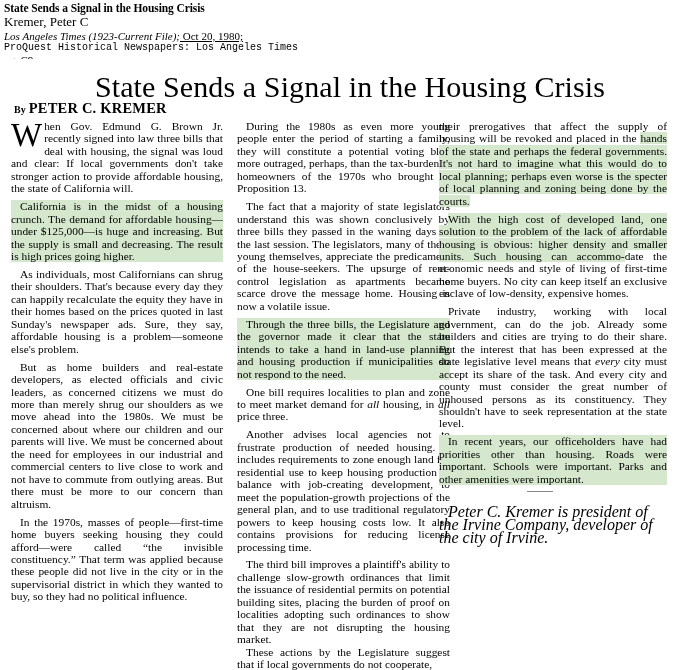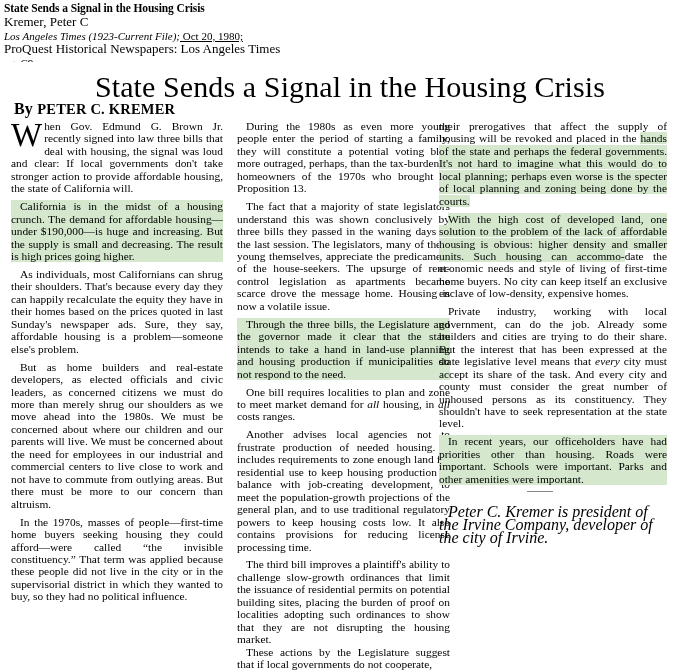--- a/index.html
+++ b/index.html
@@ -35,21 +35,22 @@
   }
   .pq-source {
     font-size: 11px;
     font-style: italic;
   }
   .pq-source .pq-source-tail {
     font-style: normal;
     text-decoration: underline;
   }
   .pq-db {
-    font-size: 13px;
+    font-size: 10px;
+    font-family: Liberation Mono, monospace;
   }
   .pq-page {
     font-size: 11px;
     height: 5px;
     overflow: hidden;
     line-height: 1.1;
   }
 
   
   .headline {
@@ -68,21 +69,21 @@
   
   .byline {
     position: absolute;
     left: 14px;
     top: 100px;
     font-size: 14.5px;
     font-weight: bold;
     letter-spacing: 0.2px;
   }
   .byline .by-small {
-    font-size: 16px;
+    font-size: 10px;
   }
 
   
   .columns {
     position: absolute;
     left: 0;
     top: 120px;
     width: 700px;
     height: 550px;
   }
@@ -165,31 +166,31 @@
 <h1 class="headline">State Sends a Signal in the Housing Crisis</h1>
 
 <div class="byline">
   <span class="by-small">By </span><span>PETER C. KREMER</span>
 </div>
 
 <div class="columns">
 
   <div class="col col-1">
     <p class="noindent"><span class="dropcap">W</span><span>hen Gov. Edmund G. Brown Jr. recently signed into law three bills that deal with housing, the signal was loud and clear: If local governments don't take stronger action to provide affordable housing, the state of California will.</span></p>
-    <p class="gap hl-block"><span>California is in the midst of a housing crunch. The demand for affordable housing—under $190,000—is huge and increasing. But the supply is small and decreasing. The result is high prices going higher.</span></p>
+    <p class="gap hl-block"><span>California is in the midst of a housing crunch. The demand for affordable housing—under $125,000—is huge and increasing. But the supply is small and decreasing. The result is high prices going higher.</span></p>
     <p class="gap"><span>As individuals, most Californians can shrug their shoulders. That's because every day they can happily recalculate the equity they have in their homes based on the prices quoted in last Sunday's newspaper ads. Sure, they say, affordable housing is a problem—someone else's problem.</span></p>
     <p class="gap"><span>But as home builders and real-estate developers, as elected officials and civic leaders, as concerned citizens we must do more than merely shrug our shoulders as we move ahead into the 1980s. We must be concerned about where our children and our parents will live. We must be concerned about the need for employees in our industrial and commercial centers to live close to work and not have to commute from outlying areas. But there must be more to our concern than altruism.</span></p>
     <p class="gap"><span>In the 1970s, masses of people—first-time home buyers seeking housing they could afford—were called “the invisible constituency.” That term was applied because these people did not live in the city or in the supervisorial district in which they wanted to buy, so they had no political influence.</span></p>
   </div>
 
   <div class="col col-2">
     <p><span>During the 1980s as even more young people enter the period of starting a family, they will constitute a potential voting bloc more outraged, perhaps, than the tax-burdened homeowners of the 1970s who brought us Proposition 13.</span></p>
     <p class="gap"><span>The fact that a majority of state legislators understand this was shown conclusively by three bills they passed in the waning days of the last session. The legislators, many of them young themselves, appreciate the predicament of the house-seekers. The upsurge of rent-control legislation as apartments became scarce drove the message home. Housing is now a volatile issue.</span></p>
     <p class="gap hl-block"><span>Through the three bills, the Legislature and the governor made it clear that the state intends to take a hand in land-use planning and housing production if municipalities do not respond to the need.</span></p>
-    <p class="gap"><span>One bill requires localities to plan and zone to meet market demand for </span><em class="it">all</em><span> housing, in </span><em class="it">all</em><span> costs ranges.</span></p>
+    <p class="gap"><span>One bill requires localities to plan and zone to meet market demand for </span><em class="it">all</em><span> housing, in </span><em class="it">all</em><span> price three.</span></p>
     <p class="gap"><span>Another advises local agencies not to frustrate production of needed housing. It includes requirements to zone enough land for residential use to keep housing production in balance with job-creating development, to meet the population-growth projections of the general plan, and to use traditional regulatory powers to keep housing costs low. It also contains provisions for reducing license processing time.</span></p>
     <p class="gap"><span>The third bill improves a plaintiff's ability to challenge slow-growth ordinances that limit the issuance of residential permits on potential building sites, placing the burden of proof on localities adopting such ordinances to show that they are not disrupting the housing market.</span></p>
     <p><span>These actions by the Legislature suggest that if local governments do not cooperate,</span></p>
   </div>
 
   <div class="col col-3">
     <p class="noindent"><span>their prerogatives that affect the supply of housing will be revoked and placed in the </span><span class="hl">hands of the state and perhaps the federal governments. It's not hard to imagine what this would do to local planning; perhaps even worse is the specter of local planning and zoning being done by the courts.</span></p>
     <p class="gap"><span class="hl">With the high cost of developed land, one solution to the problem of the lack of affordable housing is obvious: higher density and smaller units. Such housing can accommo-</span><span>date the economic needs and style of living of first-time home buyers. No city can keep itself an exclusive enclave of low-density, expensive homes.</span></p>
     <p class="gap"><span>Private industry, working with local government, can do the job. Already some builders and cities are trying to do their share. But the interest that has been expressed at the state legislative level means that </span><em class="it">every</em><span> city must accept its share of the task. And every city and county must consider the great number of unhoused persons as its constituency. They shouldn't have to seek representation at the state level.</span></p>
     <p class="gap hl-block"><span>In recent years, our officeholders have had priorities other than housing. Roads were important. Schools were important. Parks and other amenities were important.</span></p>

